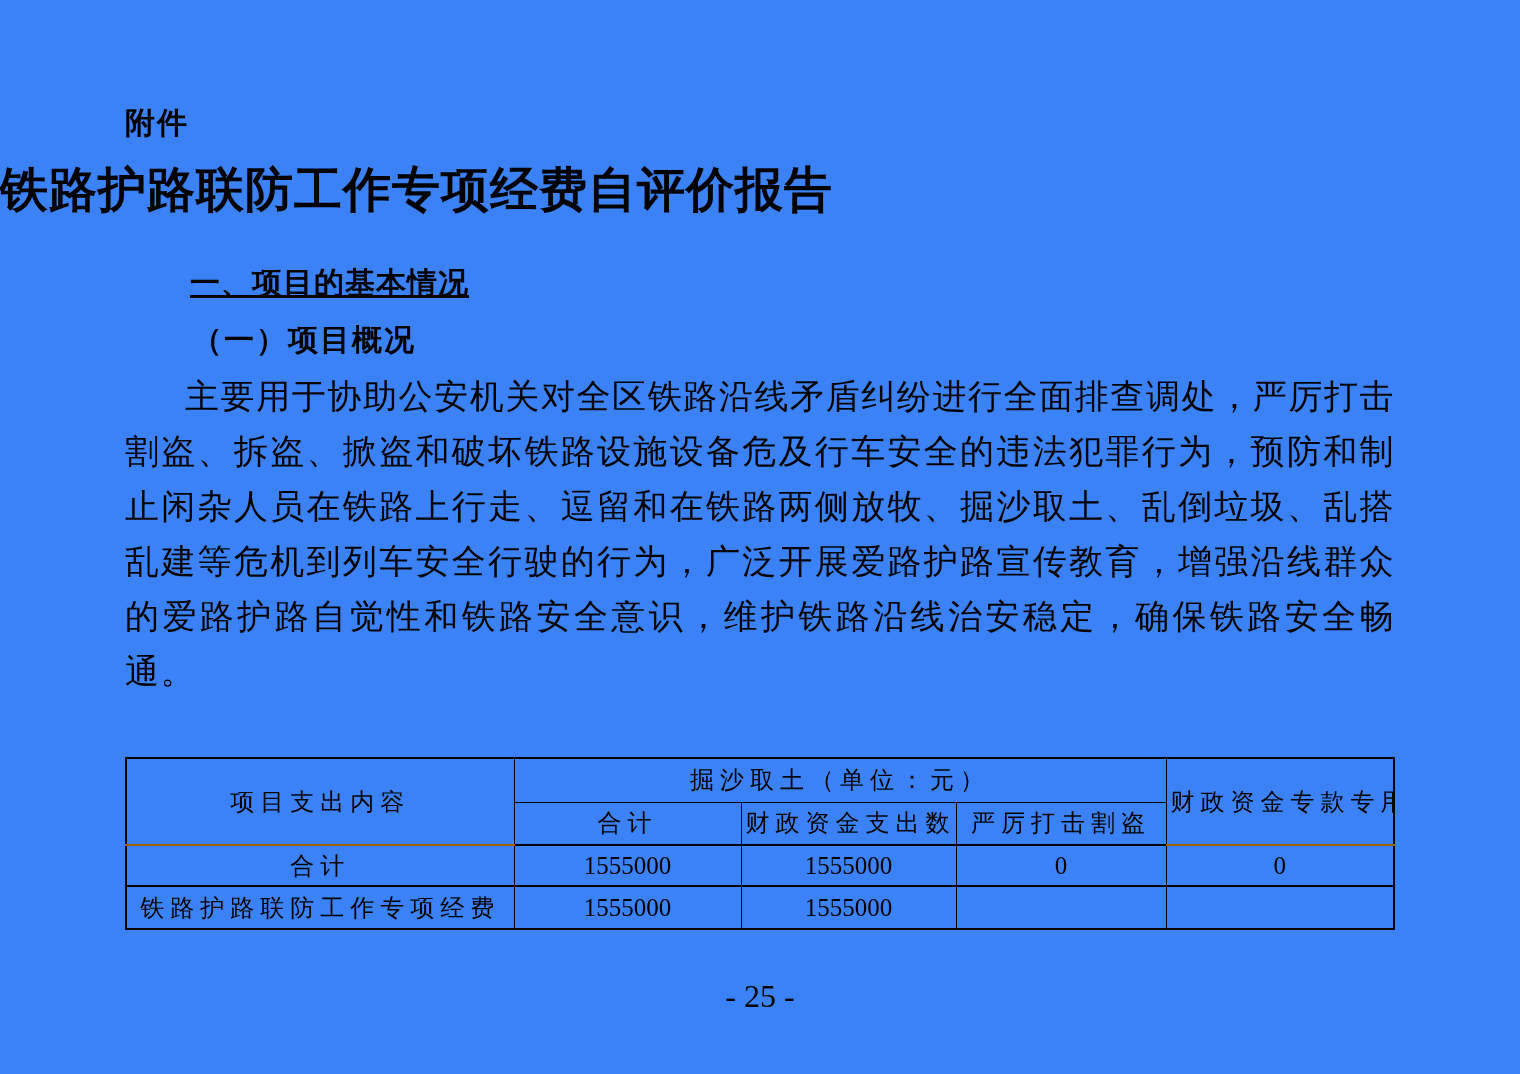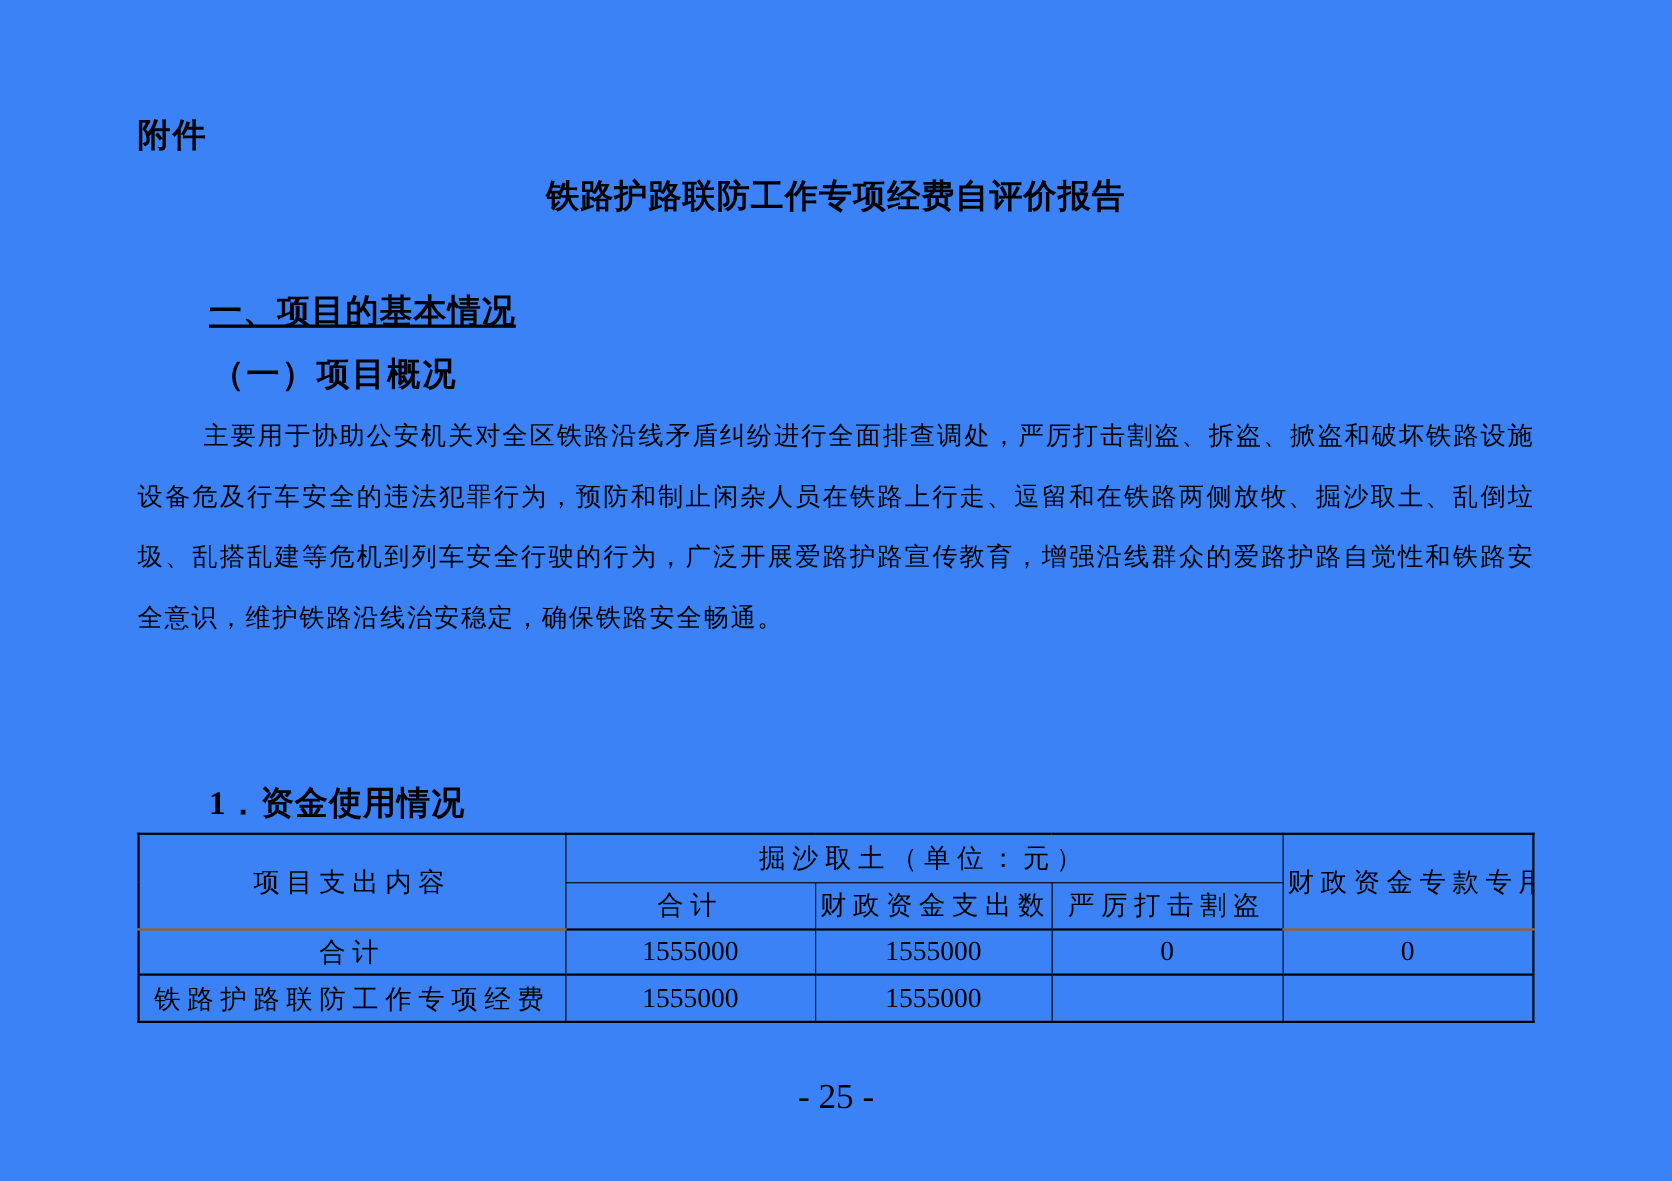--- a/index.html
+++ b/index.html
@@ -20,24 +20,24 @@
     font-family: "Liberation Sans", sans-serif;
     font-weight: bold;
     font-size: 30px;
     letter-spacing: 2px;
   }
   .doc-title {
     position: absolute;
     left: 0;
     top: 158px;
     width: 100%;
-    text-align: center;
+    text-align: left;
     font-family: "Liberation Serif", serif;
     font-weight: bold;
-    font-size: 30px;
+    font-size: 48px;
     letter-spacing: 1px;
   }
   .h1 {
     position: absolute;
     left: 190px;
     top: 263px;
     font-family: "Liberation Sans", sans-serif;
     font-weight: bold;
     font-size: 30px;
     letter-spacing: 1px;
@@ -51,21 +51,21 @@
     font-weight: bold;
     font-size: 30px;
     letter-spacing: 2px;
   }
   .body-paragraph {
     position: absolute;
     left: 125px;
     top: 369px;
     width: 1270px;
     font-family: "Liberation Serif", serif;
-    font-size: 23px;
+    font-size: 34px;
     line-height: 55px;
     letter-spacing: 1.5px;
     text-align: justify;
     text-indent: 60px;
   }
   .h2b {
     position: absolute;
     left: 192px;
     top: 651px;
     font-family: "Liberation Serif", serif;
@@ -136,21 +136,20 @@
 
   <div class="doc-title">铁路护路联防工作专项经费自评价报告</div>
 
   <div class="h1">一、项目的基本情况</div>
 
   <div class="h2a">（一）项目概况</div>
 
   <div class="body-paragraph">主要用于协助公安机关对全区铁路沿线矛盾纠纷进行全面排查调处，严厉打击割盗、拆盗、掀盗和破坏铁路设施设备危及行车安全的违法犯罪行为，预防和制止闲杂人员在铁路上行走、逗留和在铁路两侧放牧、掘沙取土、乱倒垃圾、乱搭乱建等危机到列车安全行驶的行为，广泛开展爱路护路宣传教育，增强沿线群众的爱路护路自觉性和铁路安全意识，维护铁路沿线治安稳定，确保铁路安全畅通。</div>
 
 
-  <div class="h3">1．资金使用情况</div>
 
   <table class="funds-table">
     <colgroup>
       <col class="c1">
         <col class="c2">
         <col class="c3">
         <col class="c4">
         <col class="c5">
     </colgroup>
     <thead>

